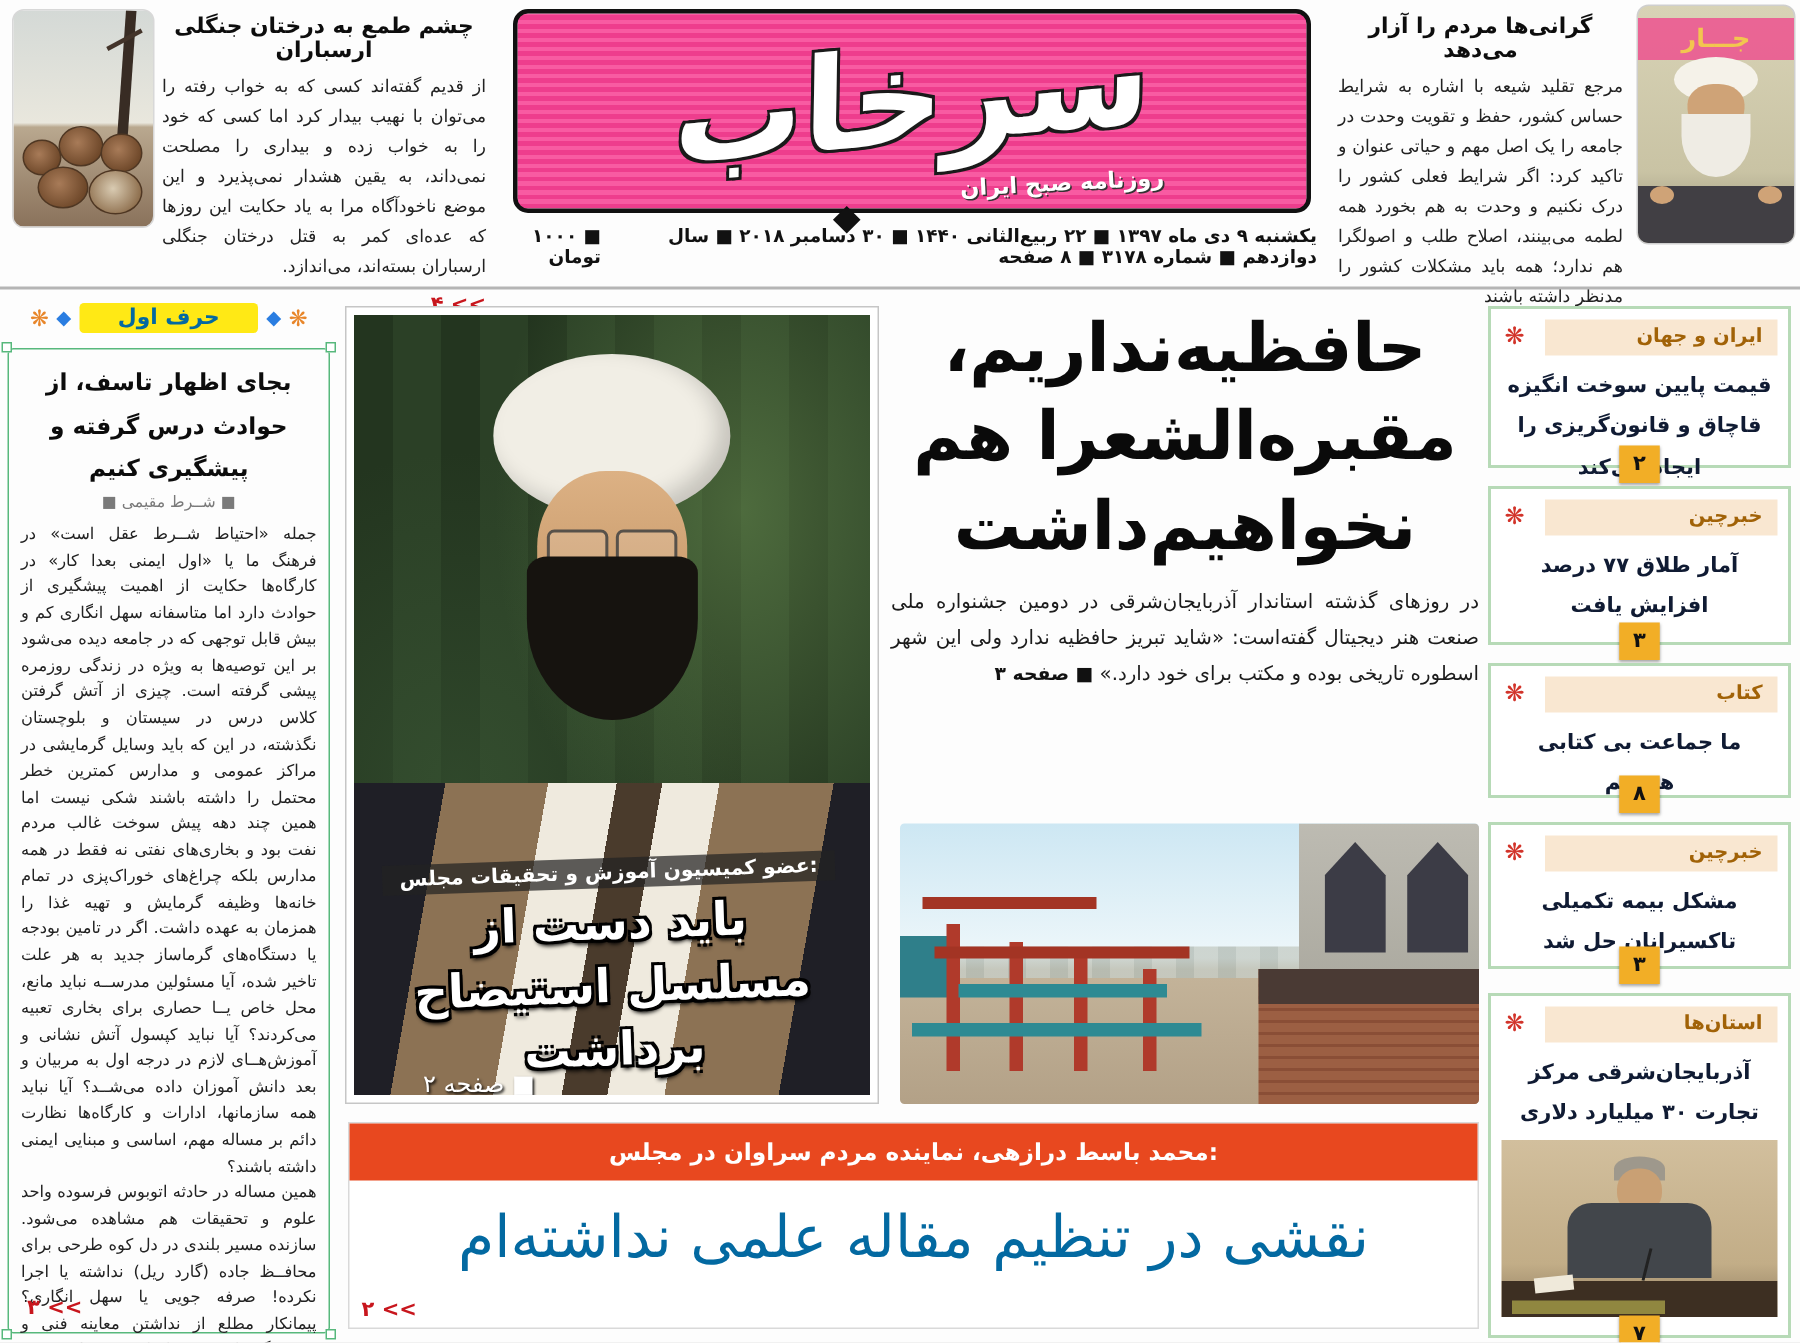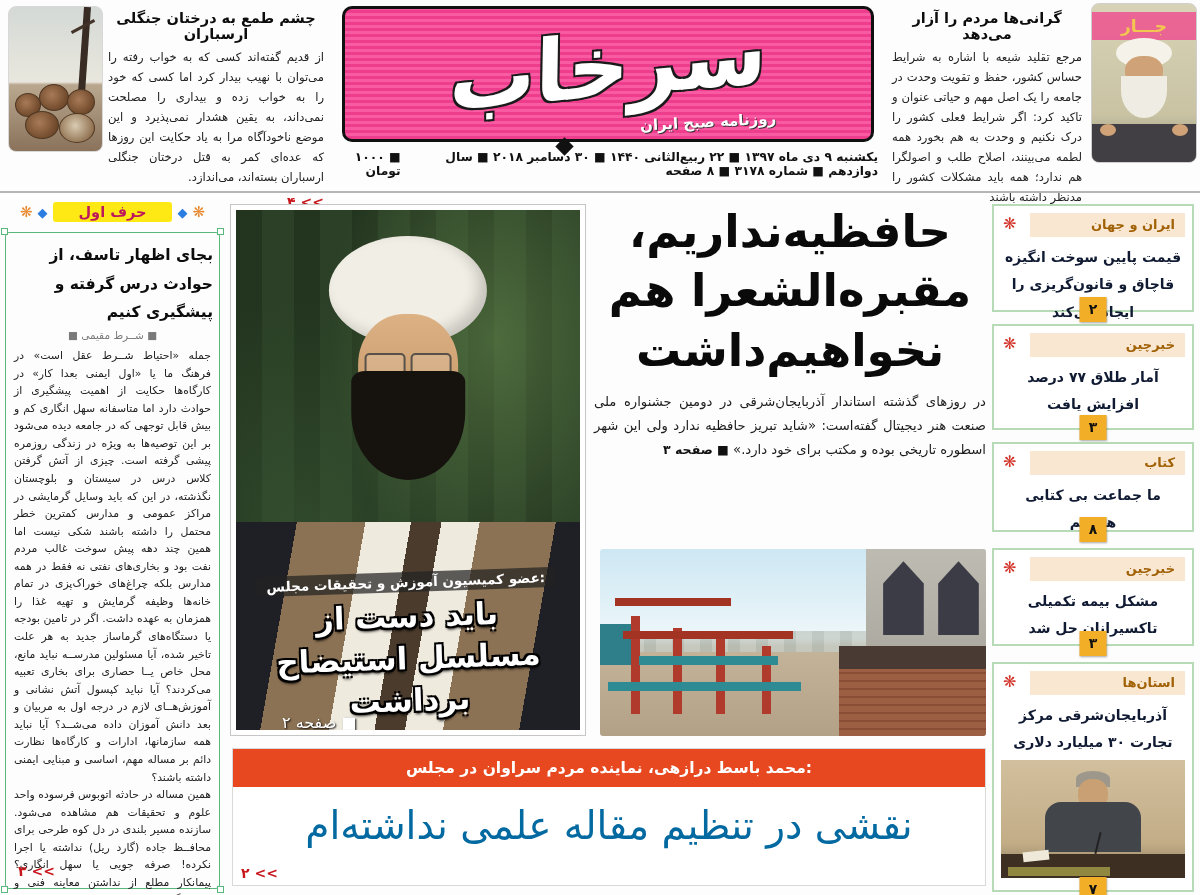--- a/index.html
+++ b/index.html
@@ -51,24 +51,24 @@
   #date-line { font-size:12.3px; font-weight:bold; color:#111; }
   #price { font-size:12.3px; font-weight:bold; color:#111; }
   #url-row { position:absolute; left:6px; right:6px; top:174px; height:17px; display:flex; justify-content:space-between;
     border-top:1px dotted #b9b9b9; border-bottom:1px dotted #b9b9b9; color:#9b9b9b; font-size:10.5px; letter-spacing:3px; align-items:center; }
 
   
   #first-word { position:absolute; left:0; top:196px; width:225px; height:699px; }
   #fw-header { position:absolute; top:6px; left:0; right:0; display:flex; align-items:center; justify-content:center; gap:5px; }
   .fw-flower { color:#e8862a; font-size:15px; }
   .fw-diamond { color:#2a7de1; font-size:13px; }
-  #fw-label { background:#ffe915; color:#be185d; font-weight:bold; font-size:14.5px; padding:2px 26px; border-radius:3px; }
+  #fw-label { background:#ffe915; color:#0369a1; font-weight:bold; font-size:14.5px; padding:2px 26px; border-radius:3px; }
   #fw-frame { position:absolute; top:36px; left:5px; right:5px; bottom:6px; border:1.5px solid #57b87c; border-radius:4px; }
   .corner { position:absolute; width:7px; height:7px; background:#fff; border:1.5px solid #57b87c; }
-  #fw-title { font-weight:bold; font-size:15.5px; color:#0c0c0c; line-height:1.85; padding:8px 6px 2px; }
+  #fw-title { font-weight:bold; font-size:15.5px; color:#0c0c0c; text-align:center; line-height:1.85; padding:8px 6px 2px; }
   #fw-byline { text-align:center; font-size:10.5px; color:#7a7a7a; padding-bottom:6px; }
   .fw-body { font-size:10.85px; line-height:1.62; color:#222; text-align:justify; padding:0 8px; }
   #fw-mark { position:absolute; left:12px; bottom:8px; }
 
   
   #main-photo { position:absolute; left:230px; top:204px; width:356px; height:532px; background:#fff; border:1px solid #c6c6c6; padding:5px; }
   #mp-inner { position:relative; width:100%; height:100%; overflow:hidden;
     background:
       radial-gradient(ellipse at 75% 25%, rgba(120,160,90,0.45), transparent 45%),
       radial-gradient(ellipse at 20% 60%, rgba(60,90,55,0.5), transparent 50%),

